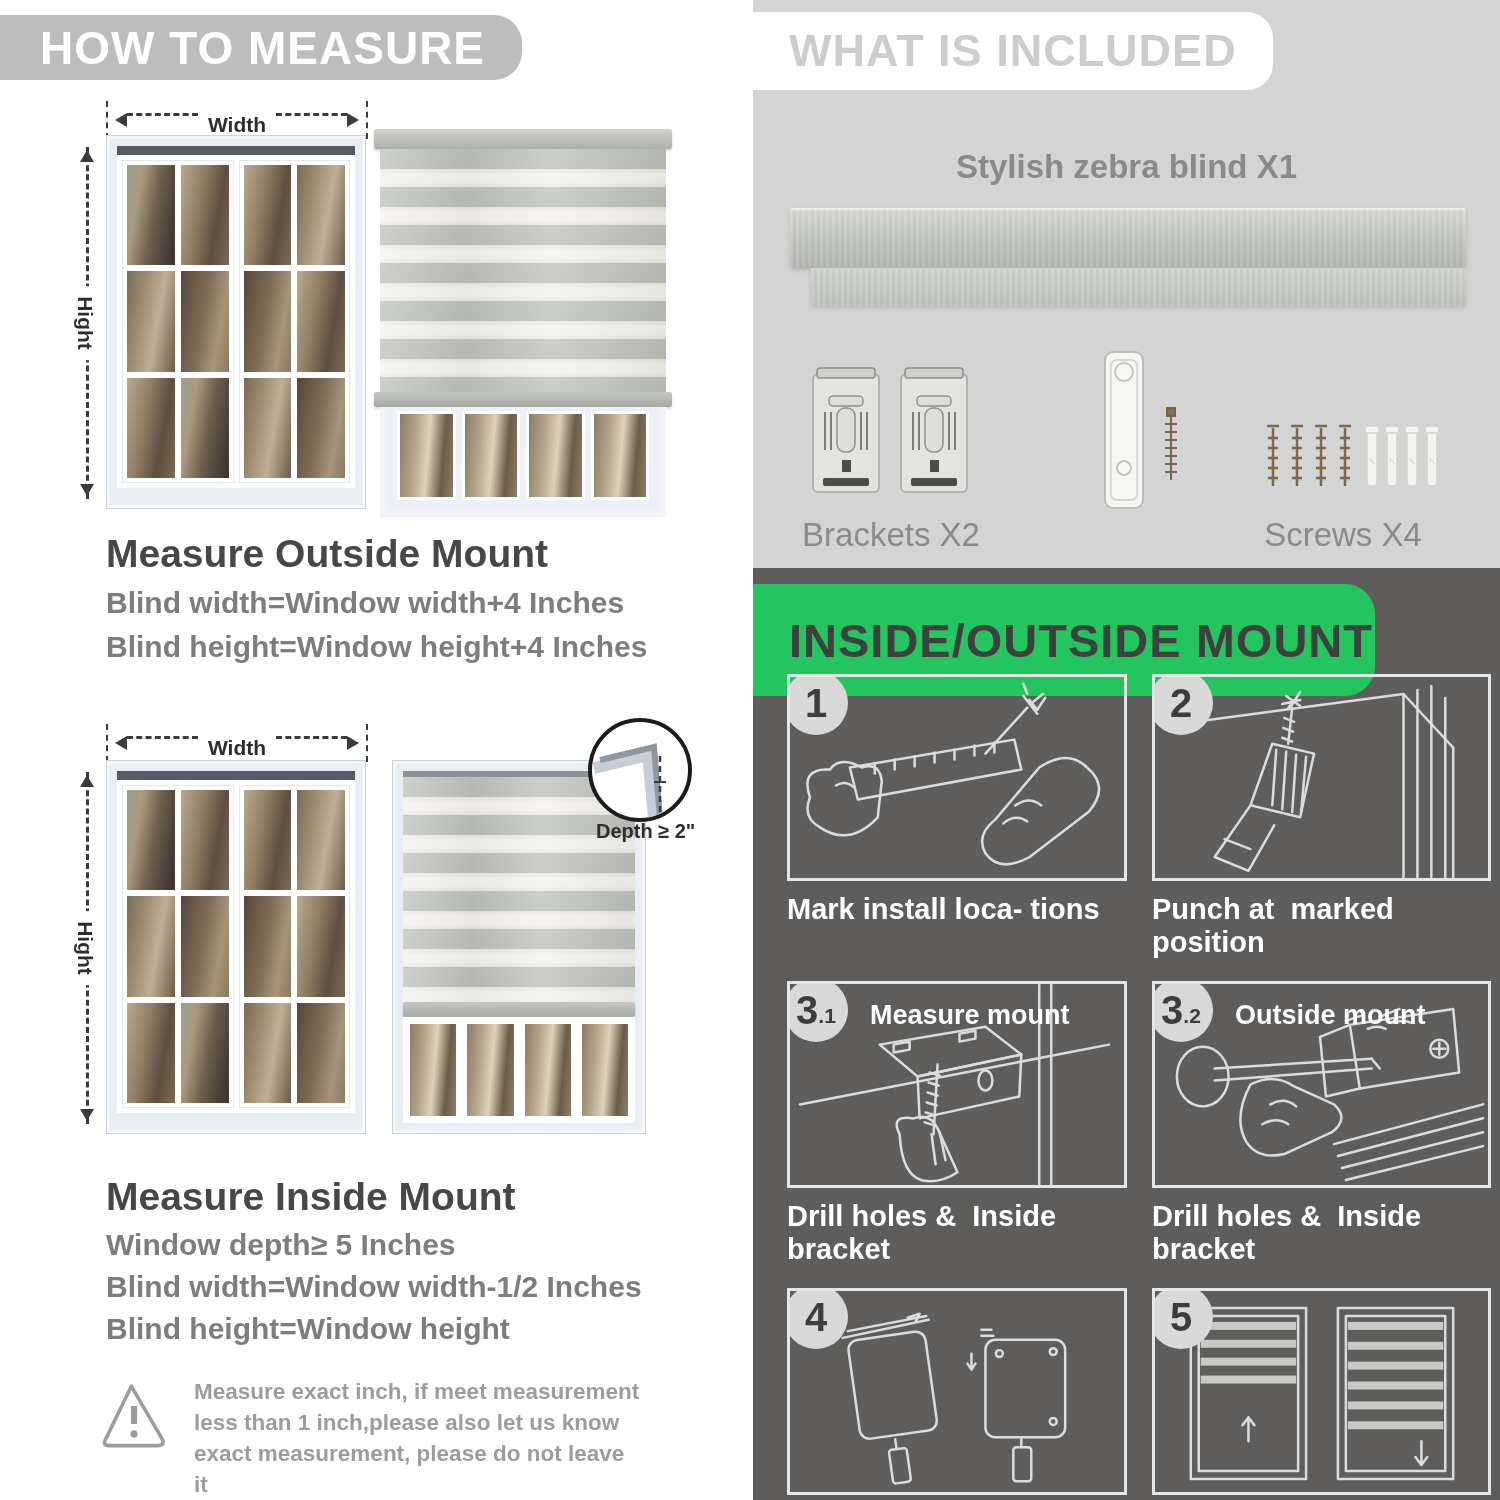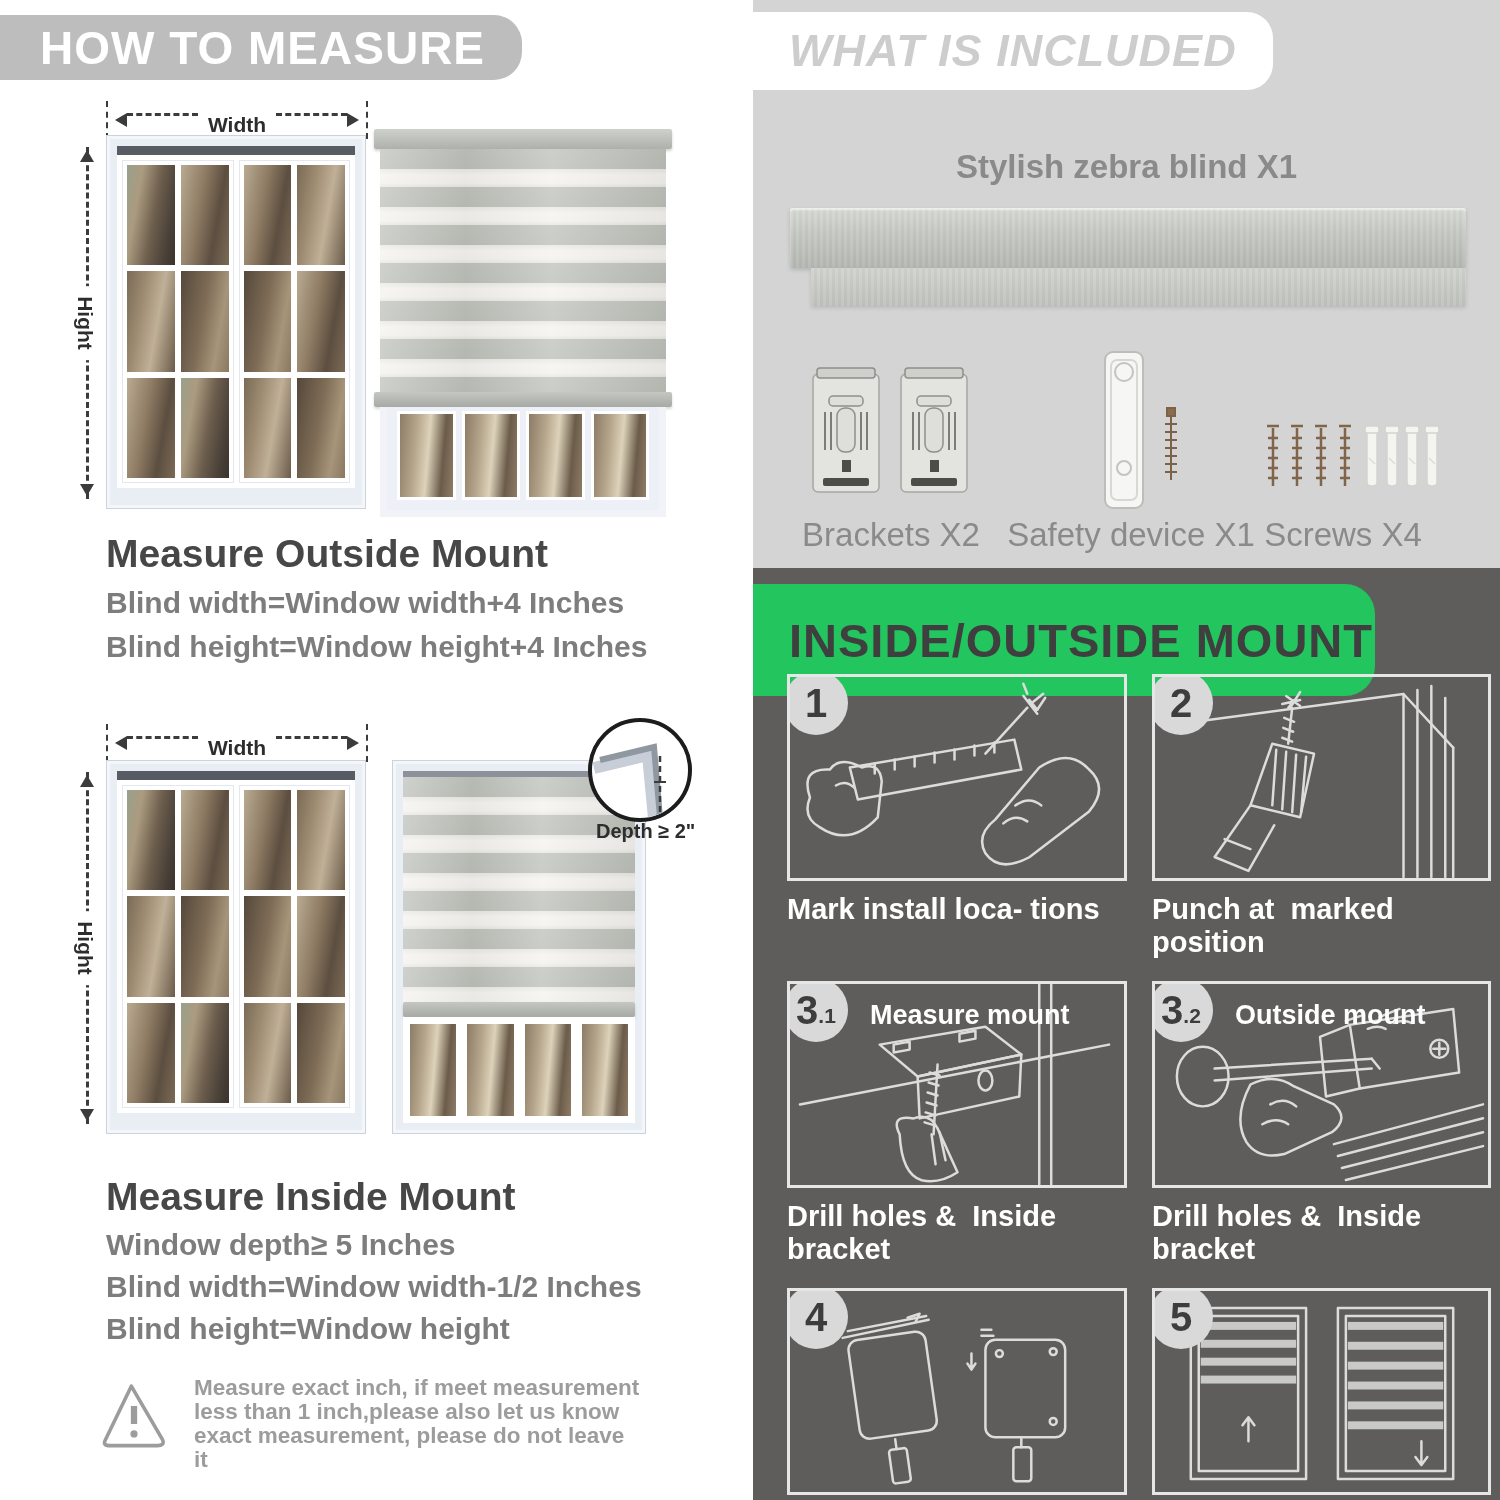--- a/index.html
+++ b/index.html
@@ -65,27 +65,27 @@
   .in-panes{flex:1;background:#fff;display:flex;gap:5px;padding:4px;}
 
   .mag{position:absolute;width:96px;height:96px;border:4px solid #1c1c1c;border-radius:50%;
        background:#fff;overflow:hidden;z-index:5;}
   .depth-label{position:absolute;font-weight:bold;font-size:20px;color:#2d2d2d;white-space:nowrap;}
 
   .sec-heading{position:absolute;left:106px;font-weight:bold;font-size:39px;color:#474747;white-space:nowrap;}
   .sec-line{position:absolute;left:106px;font-weight:bold;font-size:30px;color:#7d7d7d;white-space:nowrap;}
 
   .warn-row{position:absolute;left:98px;top:1376px;width:560px;display:flex;gap:24px;}
-  .warn-text{font-weight:bold;font-size:22.5px;line-height:24px;color:#9c9c9c;width:450px;}
+  .warn-text{font-weight:bold;font-size:22.5px;line-height:31px;color:#9c9c9c;width:450px;}
 
   
   .right{position:absolute;left:753px;top:0;width:747px;height:1500px;}
   .included{position:absolute;left:0;top:0;width:747px;height:568px;background:#d4d4d4;}
   .inc-chip{position:absolute;left:0;top:12px;width:520px;height:78px;background:#fff;
-            border-radius:0 26px 26px 0;display:flex;align-items:center;font-style:italic;}
+            border-radius:0 26px 26px 0;display:flex;align-items:center;}
   .inc-chip span{color:#cdcdcd;font-weight:bold;font-size:45px;letter-spacing:1px;padding-left:36px;}
   .product-label{position:absolute;left:0;top:148px;width:747px;text-align:center;
                  color:#8a8a8a;font-weight:bold;font-size:33px;}
   .rail-top{position:absolute;left:37px;top:208px;width:676px;height:60px;border-radius:2px;
             background:repeating-linear-gradient(90deg,rgba(255,255,255,.07) 0 3px,rgba(0,0,0,.02) 3px 6px),
                        linear-gradient(180deg,#d6d9d3 0%,#c4c7c1 45%,#b4b7b1 100%);
             box-shadow:inset 0 2px 2px rgba(255,255,255,.6),0 2px 4px rgba(0,0,0,.15);}
   .rail-bottom{position:absolute;left:58px;top:268px;width:655px;height:38px;
             background:repeating-linear-gradient(90deg,rgba(255,255,255,.07) 0 3px,rgba(0,0,0,.02) 3px 6px),
                        linear-gradient(180deg,#d0d3cd 0%,#bfc2bc 100%);
@@ -326,21 +326,20 @@
             <rect x="140" y="8" width="14" height="7" rx="2"></rect>
             <rect x="160" y="8" width="14" height="7" rx="2"></rect>
           </g>
           <g stroke="#dddddA" stroke-width="1.5">
             <path d="M104 40 l6 6 M124 40 l6 6 M144 40 l6 6 M164 40 l6 6"></path>
           </g>
         </svg>
       </div>
 
       <div class="inc-label" style="left:138px;">Brackets X2</div>
-      <div class="inc-label" style="left:378px;">Safety device X1</div>
       <div class="inc-label" style="left:590px;">Screws X4</div>
     </div>
 
     <div class="mount">
       <div class="mount-chip">
         <span>INSIDE/OUTSIDE MOUNT</span>
       </div>
 
       <div class="steps">
 

